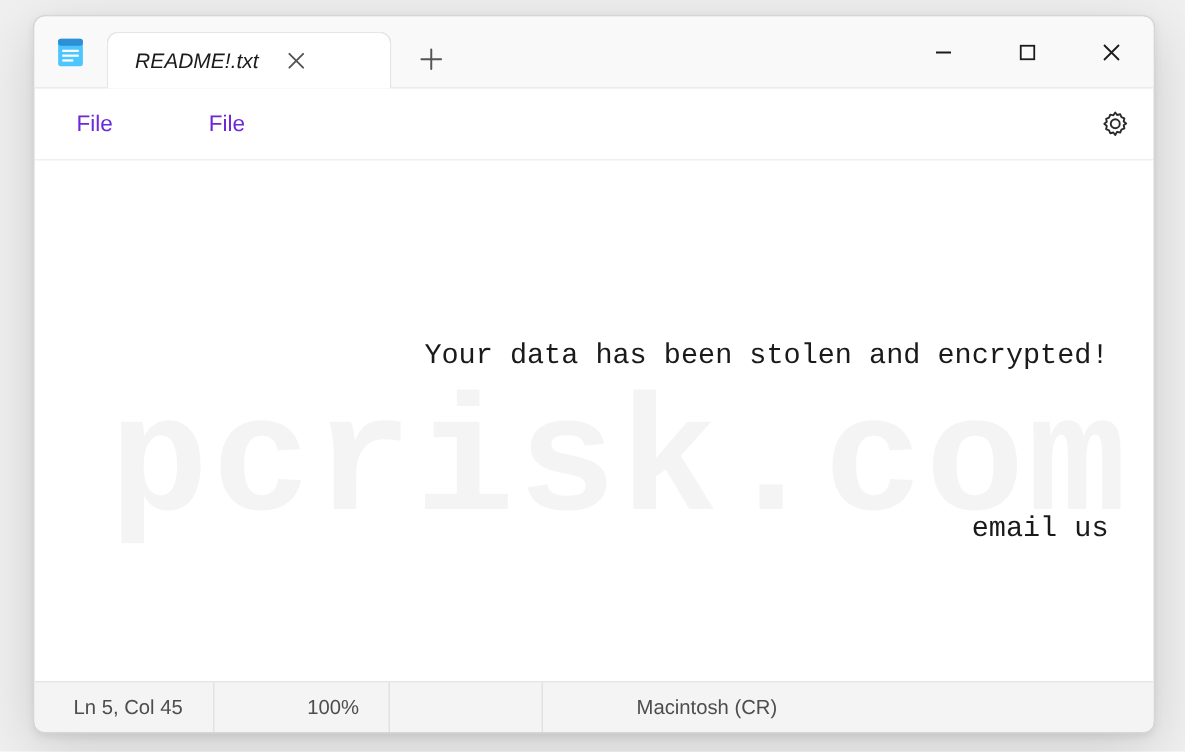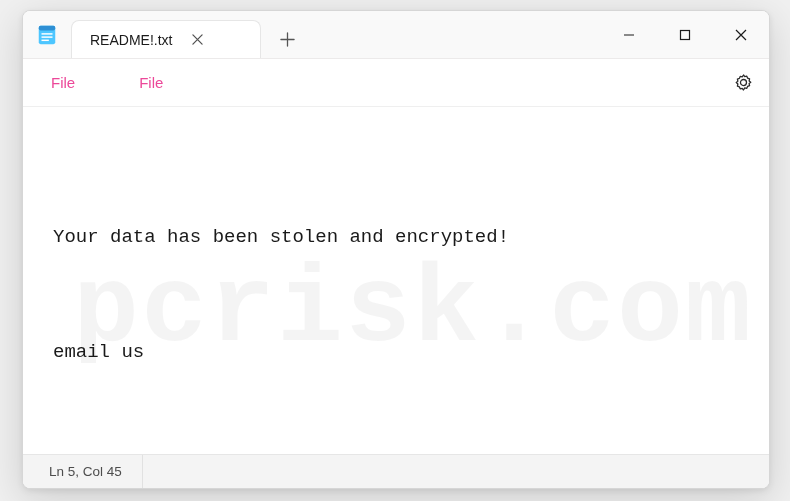--- a/index.html
+++ b/index.html
@@ -25,21 +25,21 @@
   background: #f9f9f9;
   display: flex; align-items: flex-end;
   position: relative;
   border-bottom: 1px solid #eceaea;
 }
 .app-icon-wrap {
   width: 48px; display:flex; align-items:center; justify-content:center;
   align-self: center;
 }
 .app-icon { width: 22px; height: 22px; }
-.tabstrip { display:flex; align-items:flex-start; flex:1; padding-left: 0; }
+.tabstrip { display:flex; align-items:center; flex:1; padding-left: 0; font-style: italic; }
 .tab {
   height: 38px;
   background: #ffffff;
   border: 1px solid #e6e6e6;
   border-bottom: none;
   border-top-left-radius: 8px;
   border-top-right-radius: 8px;
   display:flex; align-items:center;
   padding: 0 12px 0 18px;
   gap: 14px;
@@ -71,21 +71,21 @@
 .winbtn svg { width:12px; height:12px; }
 .menubar {
   height: 48px;
   display:flex; align-items:center;
   padding: 0 6px 0 10px;
   border-bottom: 1px solid #efefef;
 }
 .menuitem {
   padding: 6px 18px;
   font-size: 15px;
-  color:#ec4899;
+  color:#6d28d9;
   border-radius:4px;
   cursor:pointer;
   margin-right: 28px;
 }
 .menu-spacer { flex:1; }
 .settings-btn {
   width:40px; height:40px; border-radius:4px;
   display:flex; align-items:center; justify-content:center;
   cursor:pointer;
 }
@@ -94,21 +94,21 @@
   flex:1;
   padding: 24px 30px;
   font-family: Consolas, "Courier New", monospace;
   font-size: 19px;
   line-height: 1.6;
   color:#1a1a1a;
   white-space: pre-wrap;
   position: relative;
   overflow:hidden;
 }
-.content p { margin-bottom: 24px; }
+.content p { margin-bottom: 24px; text-align: right; }
 .caret {
   display:inline-block;
   width:1px; height:22px;
   background:#000; vertical-align:-3px;
 }
 .statusbar {
   height: 34px;
   background:#f4f4f4;
   border-top:1px solid #e6e6e6;
   display:flex; align-items:stretch;
@@ -196,15 +196,17 @@
 
   <div class="content">
     <div class="watermark">pcrisk.com</div>
     <p>Your data has been stolen and encrypted!</p>
     <p>email us</p>
     <p><span class="caret"></span></p>
   </div>
 
   <div class="statusbar">
     <div class="status-cell">Ln 5, Col 45</div>
+    <div class="status-cell">100%</div>
     <div class="status-cell" style="flex:0 0 60px; padding:0;"></div>
+    <div class="status-cell">Macintosh (CR)</div>
   </div>
 </div>
 
 </body></html>

